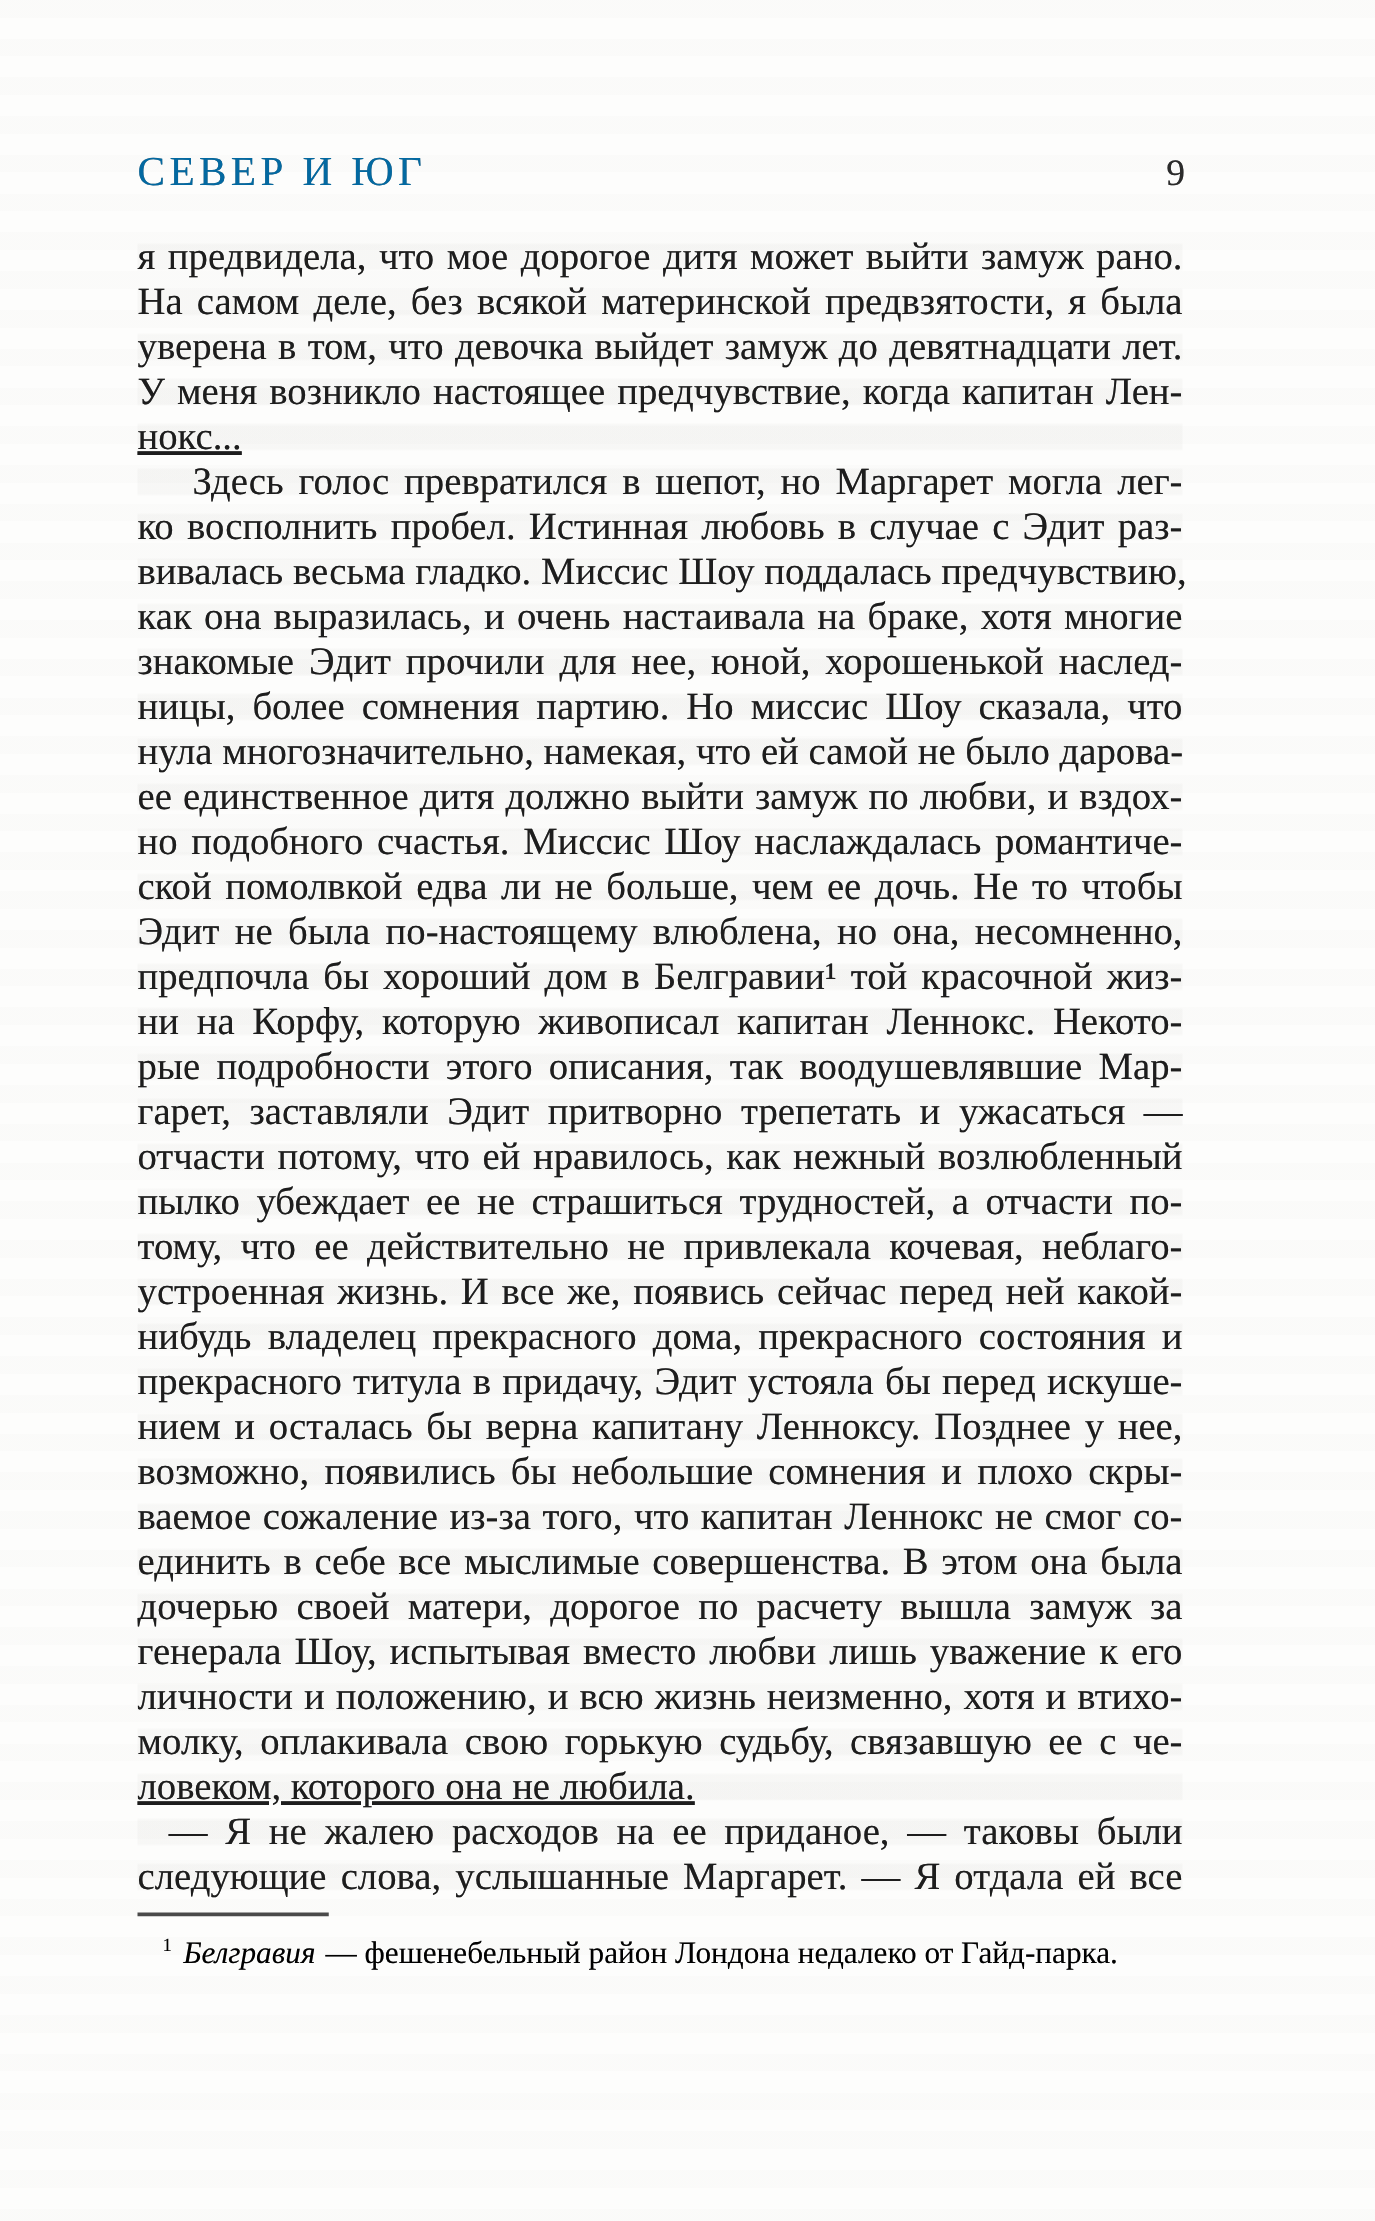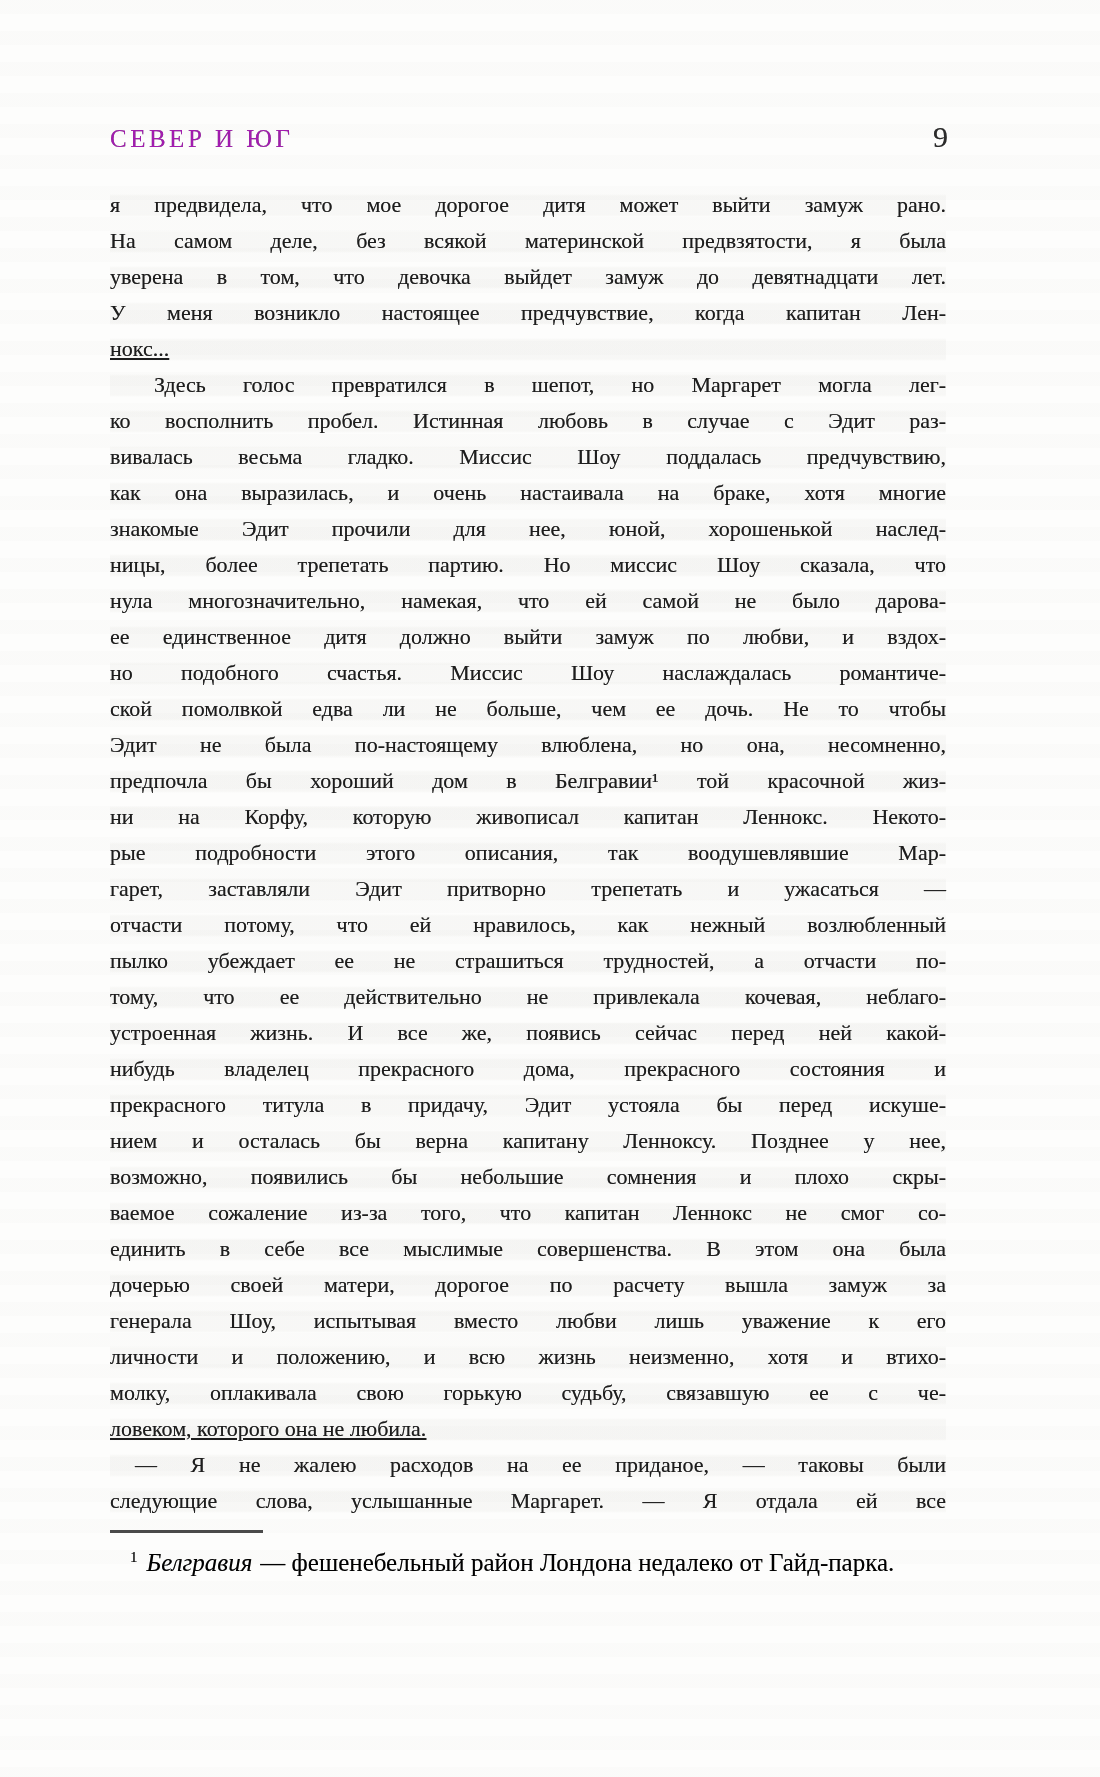--- a/index.html
+++ b/index.html
@@ -31,40 +31,40 @@
   .header-row {
     position: absolute;
     left: 110px;
     right: 152px;
     top: 120px;
     display: flex;
     justify-content: space-between;
     align-items: baseline;
   }
   .running-title {
-    font-size: 25px;
+    font-size: 33px;
     letter-spacing: 3.5px;
-    color: #a21caf;
+    color: #0369a1;
     text-shadow: 0 0 0.4px rgba(40,40,40,0.55);
   }
   .page-number {
     font-size: 30px;
     color: #2b2b2b;
     text-shadow: 0 0 0.4px rgba(40,40,40,0.55);
   }
   .body-text {
     position: absolute;
     left: 110px;
     top: 187px;
     width: 836px;
   }
   .line {
     height: 36px;
     line-height: 36px;
-    font-size: 22px;
+    font-size: 31px;
     text-align: justify;
     text-align-last: justify;
     white-space: nowrap;
     color: #1d1d1d;
     text-shadow: 0 0 0.5px rgba(30,30,30,0.6);
     background: linear-gradient(to bottom,
       rgba(255,255,255,0) 7px,
       rgba(140,138,128,0.05) 9px,
       rgba(140,138,128,0.05) 28px,
       rgba(255,255,255,0) 30px);
@@ -121,21 +121,21 @@
       <div class="line">я предвидела, что мое дорогое дитя может выйти замуж рано.</div>
       <div class="line">На самом деле, без всякой материнской предвзятости, я была</div>
       <div class="line">уверена в том, что девочка выйдет замуж до девятнадцати лет.</div>
       <div class="line">У меня возникло настоящее предчувствие, когда капитан Лен-</div>
       <div class="line last">нокс...</div>
       <div class="line ind-para">Здесь голос превратился в шепот, но Маргарет могла лег-</div>
       <div class="line">ко восполнить пробел. Истинная любовь в случае с Эдит раз-</div>
       <div class="line">вивалась весьма гладко. Миссис Шоу поддалась предчувствию,</div>
       <div class="line">как она выразилась, и очень настаивала на браке, хотя многие</div>
       <div class="line">знакомые Эдит прочили для нее, юной, хорошенькой наслед-</div>
-      <div class="line">ницы, более трепетать партию. Но миссис Шоу сказала, что</div>
+      <div class="line">ницы, более сомнения партию. Но миссис Шоу сказала, что</div>
       <div class="line">нула многозначительно, намекая, что ей самой не было дарова-</div>
       <div class="line">ее единственное дитя должно выйти замуж по любви, и вздох-</div>
       <div class="line">но подобного счастья. Миссис Шоу наслаждалась романтиче-</div>
       <div class="line">ской помолвкой едва ли не больше, чем ее дочь. Не то чтобы</div>
       <div class="line">Эдит не была по-настоящему влюблена, но она, несомненно,</div>
       <div class="line">предпочла бы хороший дом в Белгравии¹ той красочной жиз-</div>
       <div class="line">ни на Корфу, которую живописал капитан Леннокс. Некото-</div>
       <div class="line">рые подробности этого описания, так воодушевлявшие Мар-</div>
       <div class="line">гарет, заставляли Эдит притворно трепетать и ужасаться —</div>
       <div class="line">отчасти потому, что ей нравилось, как нежный возлюбленный</div>

